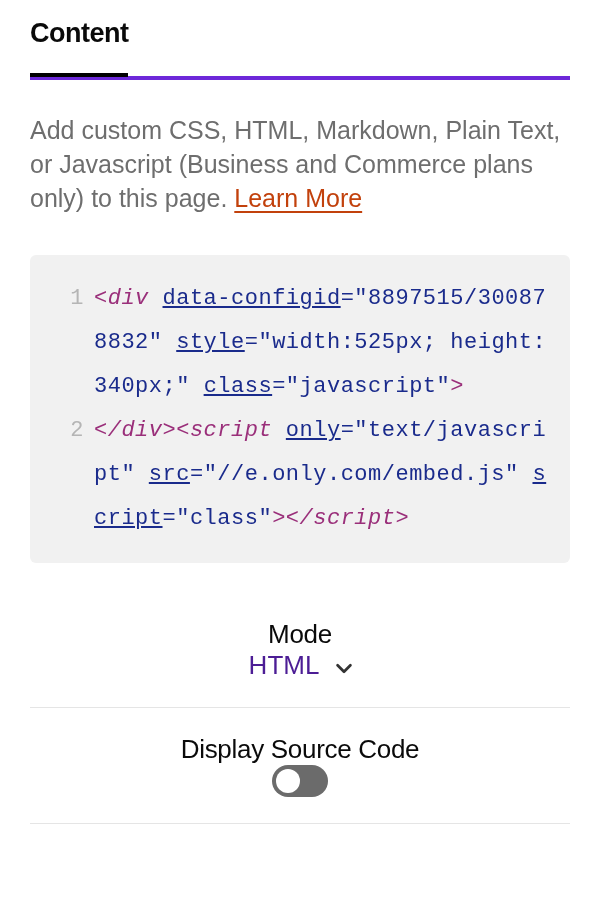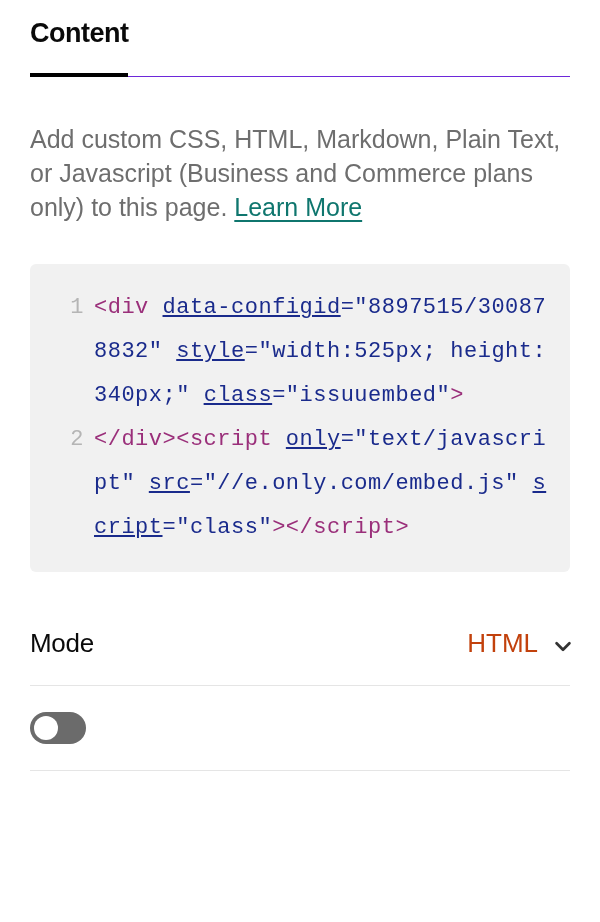--- a/index.html
+++ b/index.html
@@ -5,40 +5,40 @@
   * { box-sizing: border-box; margin: 0; padding: 0; }
   body {
     width: 600px;
     height: 922px;
     background: #fff;
     font-family: -apple-system, BlinkMacSystemFont, "Helvetica Neue", Arial, sans-serif;
     color: #0a0a0a;
     padding: 10px 30px;
   }
   .tab-bar {
-    border-bottom: 1px solid #6d28d9;
-    margin-bottom: 46px;
+    border-bottom: 4px solid #6d28d9;
+    margin-bottom: 34px;
   }
   .tab {
     display: inline-block;
     padding: 8px 0 24px 0;
     font-size: 27px;
     font-weight: 600;
     letter-spacing: -0.5px;
     border-bottom: 4px solid #000;
     margin-bottom: -1px;
   }
   .description {
     font-size: 25px;
     line-height: 1.35;
     color: #6e6e6e;
     margin-bottom: 40px;
   }
   .description a {
-    color: #0f766e;
+    color: #c2410c;
     text-decoration: underline;
     text-underline-offset: 4px;
   }
   .code-editor {
     background: #f1f1f1;
     border-radius: 6px;
     padding: 22px 18px 22px 18px;
     font-family: "SFMono-Regular", Consolas, "Liberation Mono", Menlo, monospace;
     font-size: 22px;
     line-height: 2.0;
@@ -53,41 +53,42 @@
     position: relative;
   }
   .gutter {
     color: #b5b5b5;
     display: inline-block;
     width: 26px;
     text-align: right;
     padding-right: 10px;
     text-indent: 0;
   }
-  .t-tag { color: #9a2f7a; }   
+  .t-tag { color: #9a2f7a; font-style: italic; }   
   .t-attr { color: #1a2b8c; text-decoration: underline; }  
   .t-val  { color: #1a2b8c; }  
   .t-punc { color: #1a2b8c; }  
 
   .row {
     display: flex;
     align-items: center;
     justify-content: space-between;
     border-bottom: 1px solid #e5e5e5;
     padding: 26px 0;
+    flex-direction: column;
   }
   .row .label {
     font-size: 26px;
     font-weight: 400;
     color: #0a0a0a;
     letter-spacing: -0.3px;
   }
   .row .value {
     font-size: 26px;
-    color: #c2410c;
+    color: #4c1d95;
     display: inline-flex;
     align-items: center;
     gap: 14px;
   }
   .chevron {
     width: 18px;
     height: 18px;
   }
   .chevron svg { display:block; }
   .toggle {
@@ -116,21 +117,21 @@
 
 <p class="description">
   <span>Add custom CSS, HTML, Markdown, Plain Text, or Javascript (Business and Commerce plans only) to this page. </span><a href="#">Learn More</a>
 </p>
 
 <div class="code-editor">
   <div class="code-line">
     <span class="gutter">1</span><span class="t-tag">&lt;div</span>
     <span class="t-attr">data-configid</span><span class="t-punc">=</span><span class="t-punc">"</span><span class="t-val">8897515/300878832</span><span class="t-punc">"</span>
     <span class="t-attr">style</span><span class="t-punc">=</span><span class="t-punc">"</span><span class="t-val">width:525px; height:340px;</span><span class="t-punc">"</span>
-    <span class="t-attr">class</span><span class="t-punc">=</span><span class="t-punc">"</span><span class="t-val">issuuembed</span><span class="t-punc">"</span><span class="t-tag">&gt;</span>
+    <span class="t-attr">class</span><span class="t-punc">=</span><span class="t-punc">"</span><span class="t-val">javascript</span><span class="t-punc">"</span><span class="t-tag">&gt;</span>
   </div>
   <div class="code-line">
     <span class="gutter">2</span><span class="t-tag">&lt;/div&gt;</span><span class="t-tag">&lt;script</span>
     <span class="t-attr">only</span><span class="t-punc">=</span><span class="t-punc">"</span><span class="t-val">text/javascript</span><span class="t-punc">"</span>
     <span class="t-attr">src</span><span class="t-punc">=</span><span class="t-punc">"</span><span class="t-val">//e.only.com/embed.js</span><span class="t-punc">"</span>
     <span class="t-attr">script</span><span class="t-punc">=</span><span class="t-punc">"</span><span class="t-val">class</span><span class="t-punc">"</span><span class="t-tag">&gt;</span><span class="t-tag">&lt;/script&gt;</span>
   </div>
 </div>
 
 <div class="row">
@@ -139,16 +140,17 @@
     <span>HTML</span>
     <span class="chevron">
       <svg viewBox="0 0 24 24" width="22" height="22" fill="none" stroke="#333" stroke-width="3" stroke-linecap="round" stroke-linejoin="round">
           <polyline points="5 9 12 16 19 9"></polyline>
         </svg>
     </span>
   </span>
 </div>
 
 <div class="row">
+  <span class="label">Display Source Code</span>
   <span class="toggle">
     <span class="knob"></span>
   </span>
 </div>
 
 </body></html>

